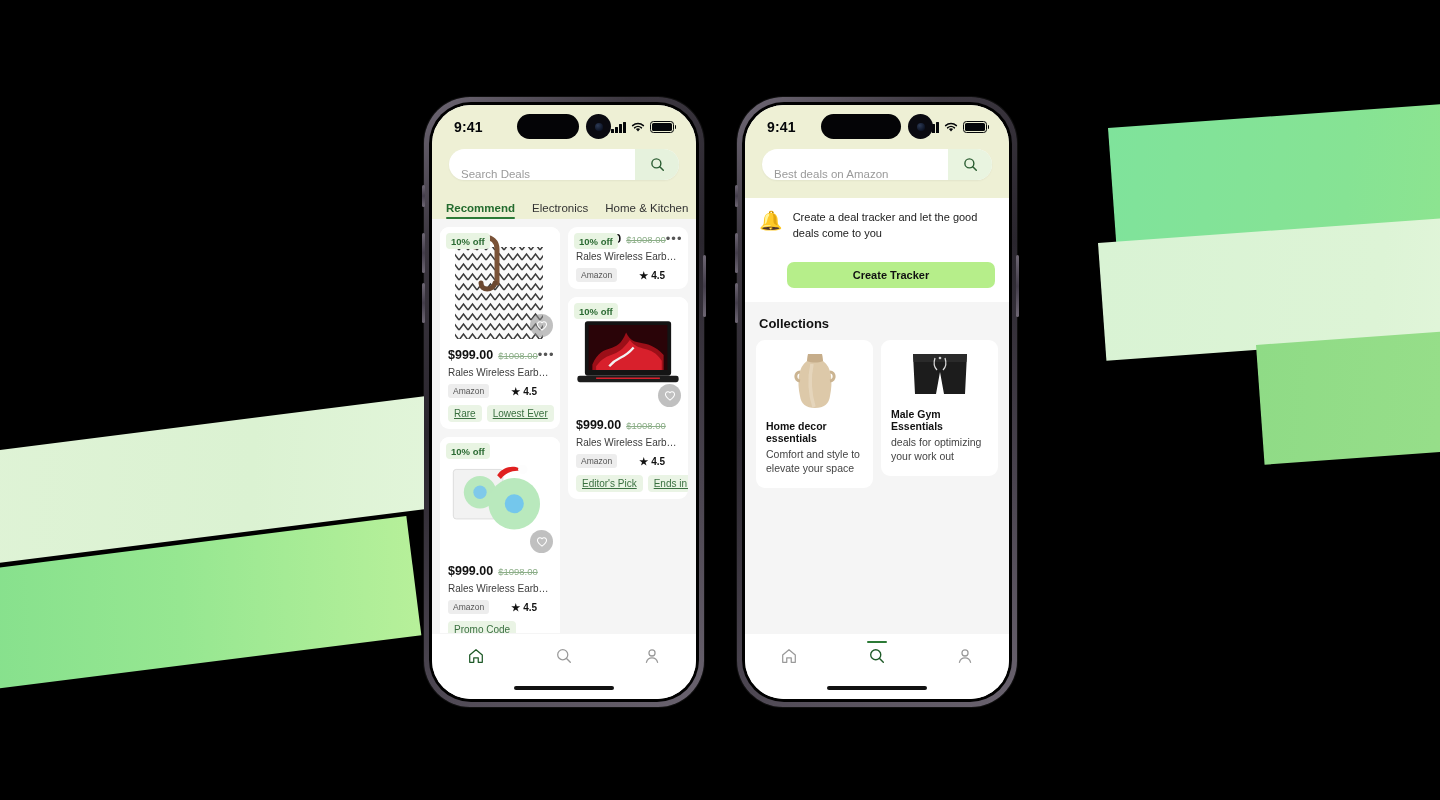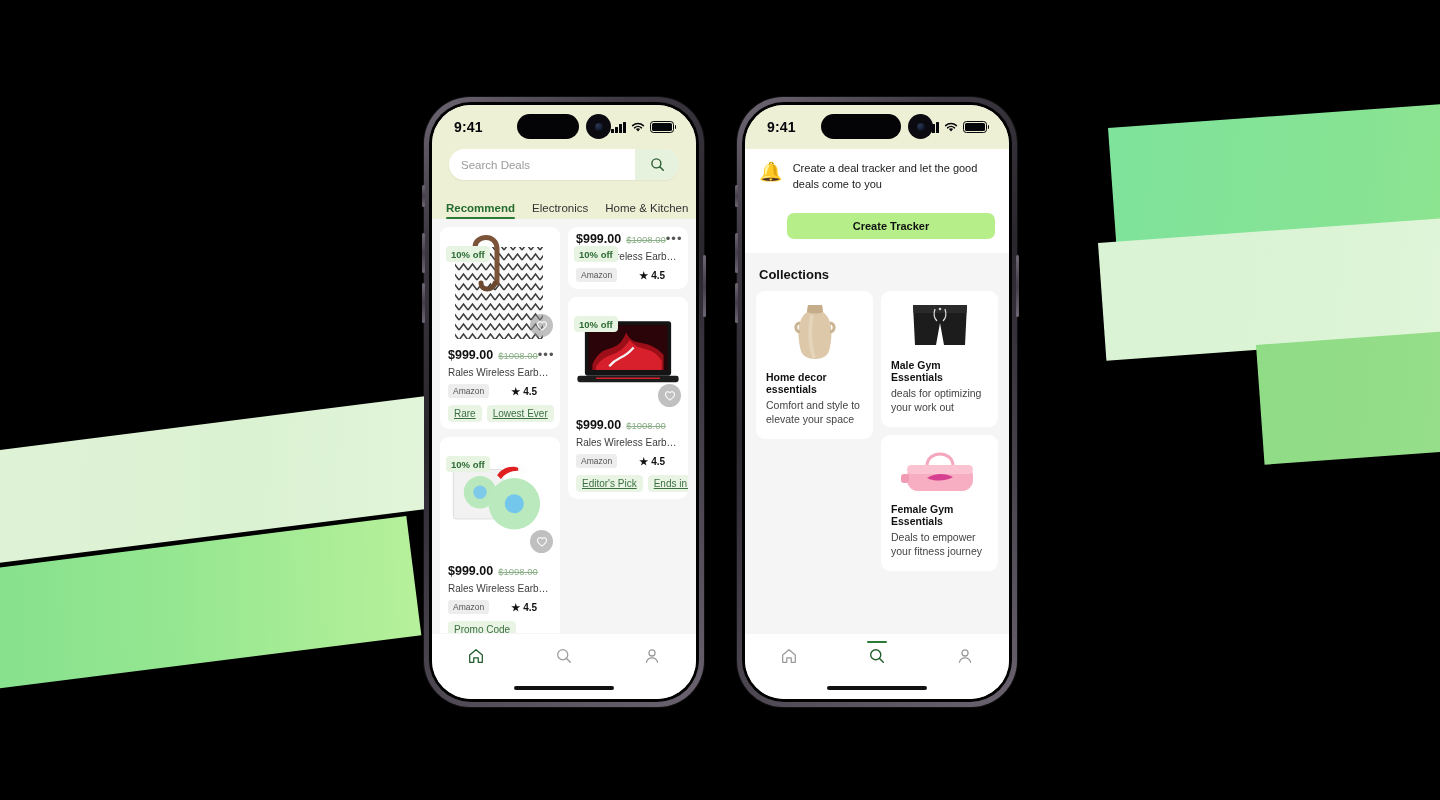--- a/index.html
+++ b/index.html
@@ -101,21 +101,21 @@
   .wifi svg { display:block; }
   .batt { width: 24px; height: 12px; border: 1.4px solid #05070a; border-radius: 3.4px; position: relative; padding:1.4px; }
   .batt::after { content:""; position:absolute; right:-3.4px; top:3.4px; width:1.8px; height:4px;
                  background:#05070a; border-radius:0 1px 1px 0; }
   .batt i { display:block; width:100%; height:100%; background:#05070a; border-radius:1.6px; }
 
   
   .searchwrap { padding: 0 17px 13px; }
   .searchbar {
     height: 31px; border-radius: 16px; background: #fff;
-    display: flex; align-items: center; overflow: hidden;
+    display: flex; align-items: flex-end; overflow: hidden;
     box-shadow: 0 1px 2px rgba(0,0,0,.05);
   }
   .searchbar input {
     flex: 1; border: 0; outline: 0; background: transparent;
     font-family: inherit; font-size: 11.5px; color: #2a2a2a;
     padding: 0 12px;
   }
   .searchbar input::placeholder { color: #9a9a9a; }
   .search-go {
     width: 44px; height: 100%;
@@ -147,21 +147,21 @@
   .col { flex: 1; display: flex; flex-direction: column; gap: 8px; min-width: 0; }
 
   .card {
     background: #fff; border-radius: 9px; overflow: hidden;
     position: relative; padding-bottom: 7px;
   }
   .badge-off {
     position: absolute; left: 6px; top: 6px; z-index: 3;
     background: #e8f4e2; color: #2c6b33;
     font-size: 9.5px; font-weight: 700;
-    padding: 2.5px 5px; border-radius: 4px; margin-top: 13px;
+    padding: 2.5px 5px; border-radius: 4px;
   }
   .thumb {
     height: 116px; display: flex; align-items: center; justify-content: center;
     position: relative; background: #fff; overflow: hidden;
   }
   .thumb.tall { height: 122px; }
   .heart {
     position: absolute; right: 7px; bottom: 6px;
     width: 23px; height: 23px; border-radius: 50%;
     background: rgba(140,140,140,.55);
@@ -473,20 +473,31 @@
                   <path d="M1.6 3.6 A8.2 8.2 0 0 1 12.4 3.6" stroke="#05070a" stroke-width="1.5" fill="none" stroke-linecap="round"></path>
                   <path d="M3.5 5.9 A5.3 5.3 0 0 1 10.5 5.9" stroke="#05070a" stroke-width="1.4" fill="none" stroke-linecap="round"></path>
                 </svg>
               </div>
               <div class="batt">
                   <i></i>
                 </div>
             </div>
           </div>
 
+          <div class="searchwrap" style="padding-bottom:18px">
+            <div class="searchbar">
+              <input type="text" value="" placeholder="Best deals on Amazon" style="">
+              <div class="search-go">
+                <svg width="15" height="15" viewBox="0 0 16 16">
+                  <circle cx="6.8" cy="6.8" r="4.8" stroke="#2c5e33" stroke-width="1.5" fill="none"></circle>
+                  <line x1="10.4" y1="10.4" x2="14.2" y2="14.2" stroke="#2c5e33" stroke-width="1.6" stroke-linecap="round"></line>
+                </svg>
+              </div>
+            </div>
+          </div>
         </div>
 
         <div class="body">
 
           <div class="tracker">
             <div class="tracker-top">
               <div class="bell">🔔</div>
               <div class="tracker-text">Create a deal tracker and let the good deals come to you</div>
             </div>
             <div class="tracker-btn">Create Tracker</div>
@@ -523,33 +534,20 @@
                     <path d="M8 4 L62 4 L61.4 12 L8.6 12 Z" fill="#2a2a2a"></path>
                     <path d="M30 8 C28 14 30 18 32 20" stroke="#d9d9d9" stroke-width="1.3" fill="none"></path>
                     <path d="M40 8 C42 14 40 18 38 20" stroke="#d9d9d9" stroke-width="1.3" fill="none"></path>
                     <circle cx="35" cy="8" r="1.3" fill="#cfcfcf"></circle>
                   </svg>
                 </div>
                 <div class="coll-name">Male Gym Essentials</div>
                 <div class="coll-desc">deals for optimizing your work out</div>
               </div>
 
-              <div class="coll-card">
-                <div class="coll-img sm">
-                  <svg width="86" height="52" viewBox="0 0 86 52">
-                    <path d="M30 22 C30 6 56 6 56 22" stroke="#f5a7bd" stroke-width="3" fill="none"></path>
-                    <rect x="10" y="21" width="66" height="26" rx="11" fill="#f7aec2"></rect>
-                    <rect x="10" y="21" width="66" height="9" rx="4.5" fill="#fbc3d2"></rect>
-                    <path d="M30 34 C38 29 48 29 56 33 C50 37 38 38 30 34 Z" fill="#d63f8f"></path>
-                    <rect x="4" y="30" width="8" height="9" rx="3" fill="#f09bb3"></rect>
-                  </svg>
-                </div>
-                <div class="coll-name">Female Gym Essentials</div>
-                <div class="coll-desc">Deals to empower your fitness journey</div>
-              </div>
             </div>
           </div>
         </div>
 
         <div class="tabbar">
           <div class="tabitem">
             <svg width="18" height="18" viewBox="0 0 20 20">
               <path d="M3 9 L10 3 L17 9 L17 17 L12.5 17 L12.5 12 L7.5 12 L7.5 17 L3 17 Z" fill="none" stroke="#9a9a9a" stroke-width="1.4" stroke-linejoin="round"></path>
             </svg>
           </div>

